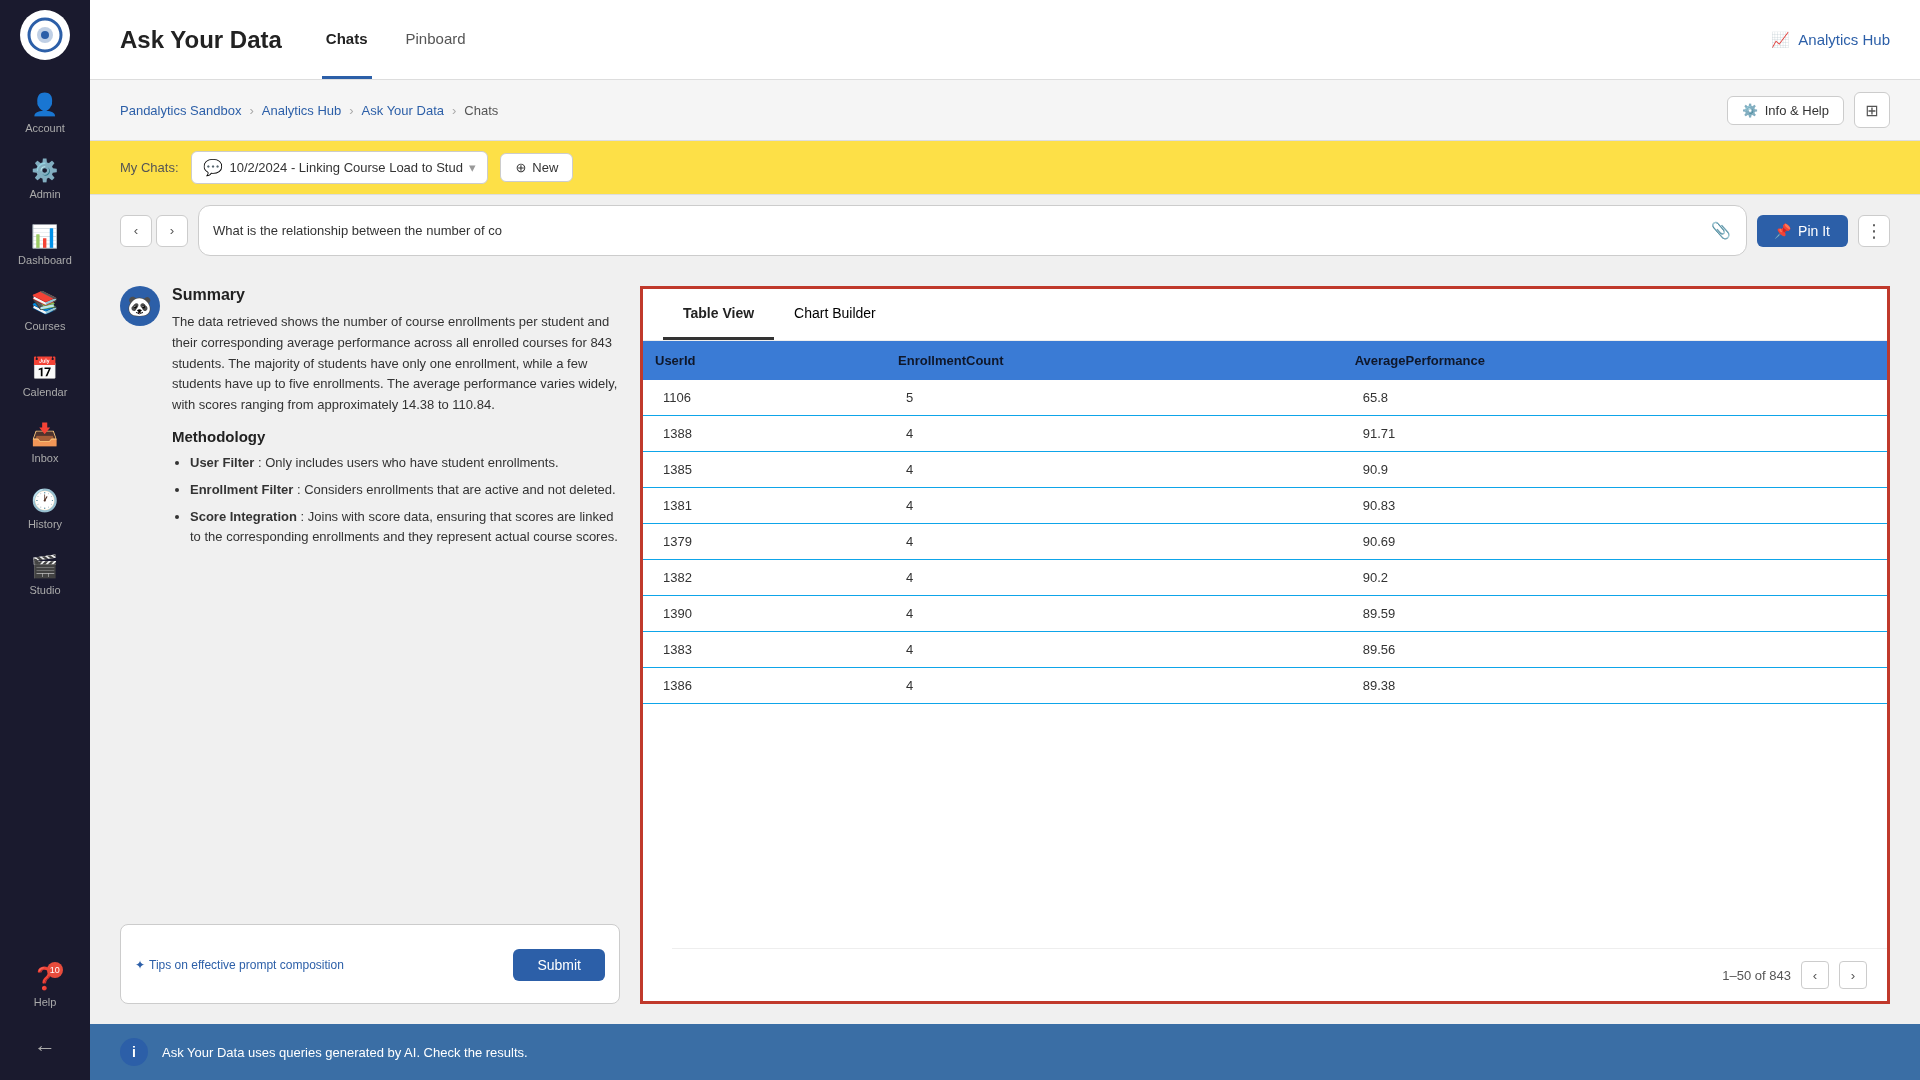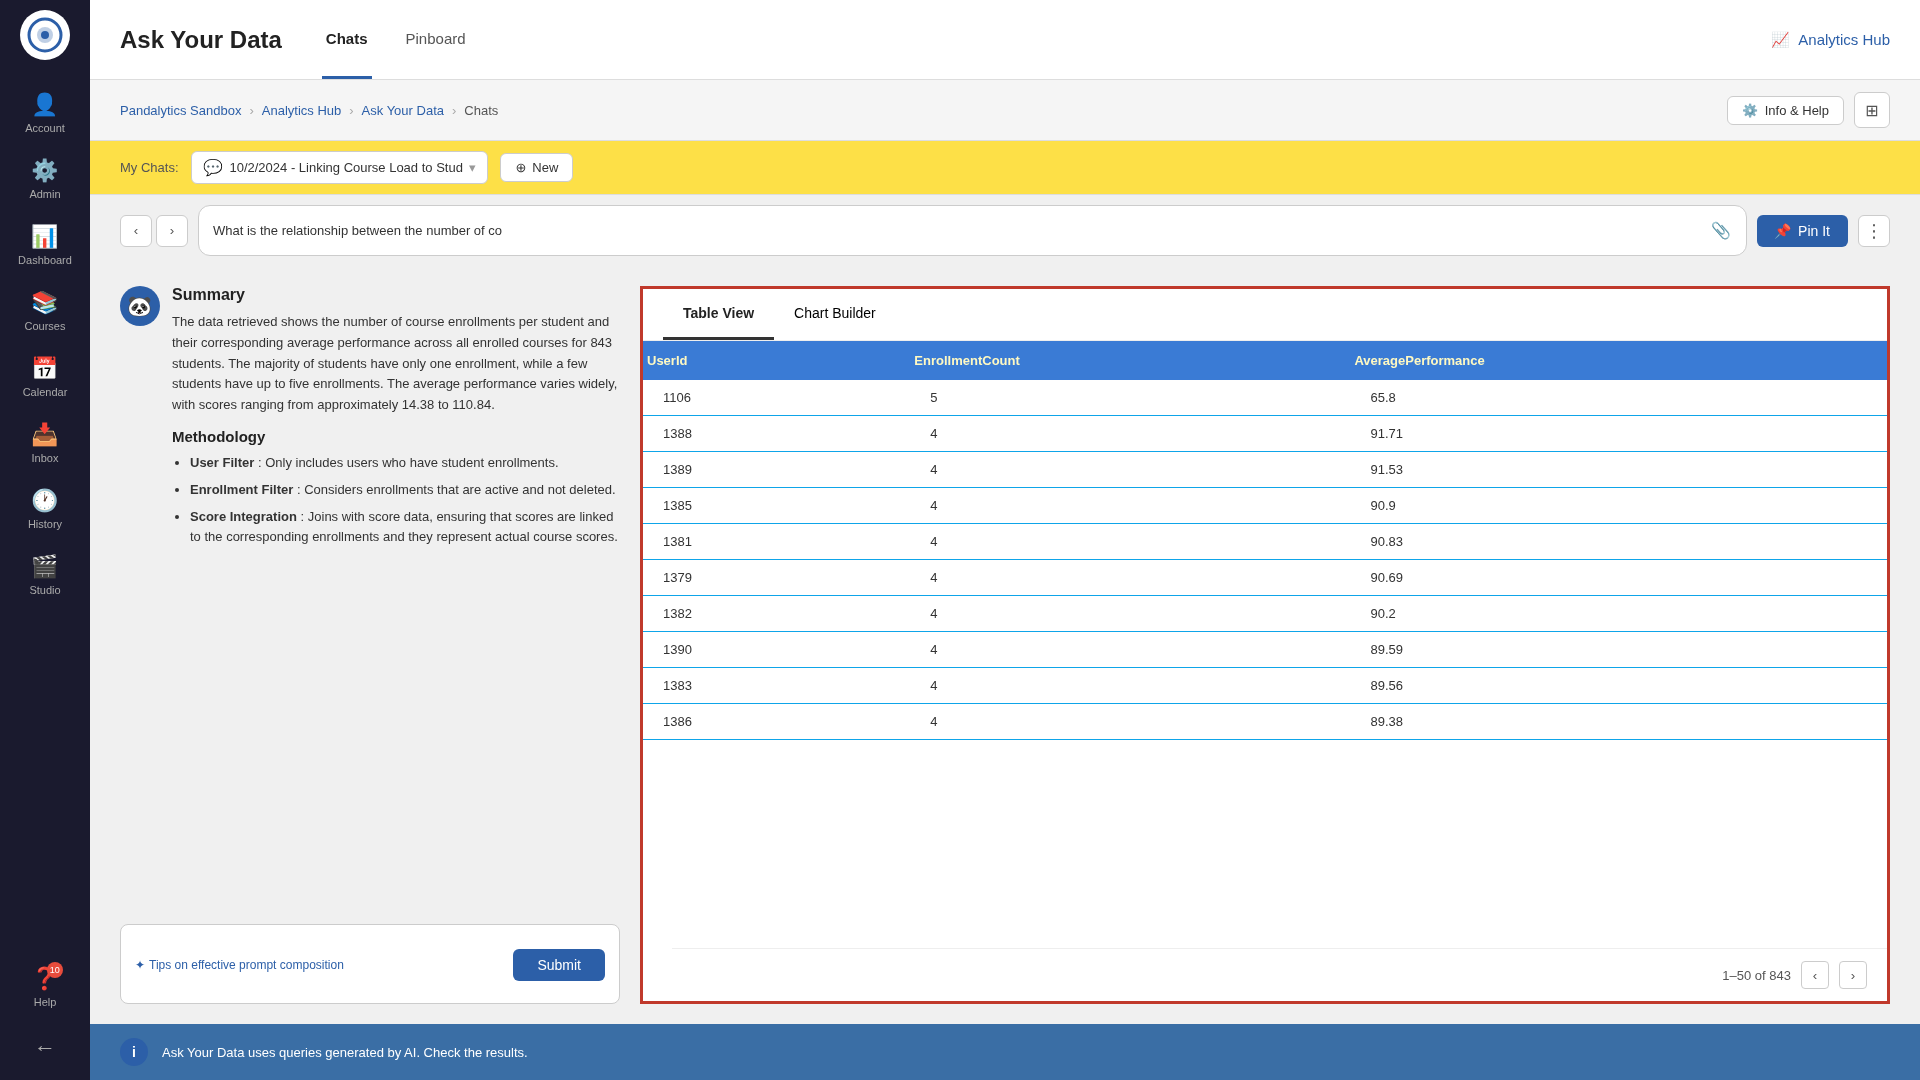--- a/index.html
+++ b/index.html
@@ -251,22 +251,22 @@
     .data-table-wrap {
       flex: 1; overflow-y: auto;
     }
     .data-table {
       width: 100%; border-collapse: collapse;
     }
     .data-table thead tr {
       background: #3a7bd5;
     }
     .data-table th {
-      color: #fef9c3; font-size: 13px; font-weight: 600;
-      padding: 12px 4px; text-align: left;
+      color: #0f172a; font-size: 13px; font-weight: 600;
+      padding: 12px 12px; text-align: left;
     }
     .data-table td {
       padding: 10px 20px; font-size: 13px; color: #333;
       border-bottom: 1px solid #0ea5e9;
     }
 
     .table-footer {
       display: flex; align-items: center; justify-content: flex-end;
       padding: 12px 20px; gap: 10px; border-top: 1px solid #eee;
       font-size: 13px; color: #555; margin-left: 29px;
@@ -475,25 +475,20 @@
     <td>1106</td>
     <td>5</td>
     <td>65.8</td>
   </tr>
               <tr>
     <td>1388</td>
     <td>4</td>
     <td>91.71</td>
   </tr>
               <tr>
-    <td>1389</td>
-    <td>4</td>
-    <td>91.53</td>
-  </tr>
-              <tr>
     <td>1385</td>
     <td>4</td>
     <td>90.9</td>
   </tr>
               <tr>
     <td>1381</td>
     <td>4</td>
     <td>90.83</td>
   </tr>
               <tr>

